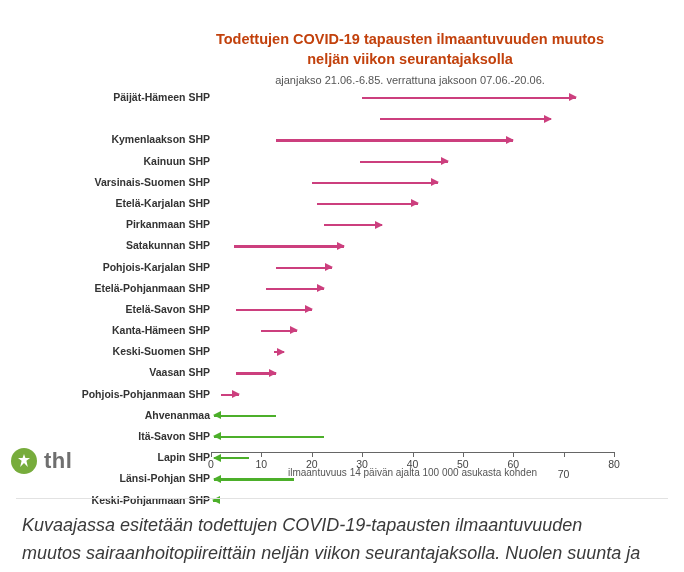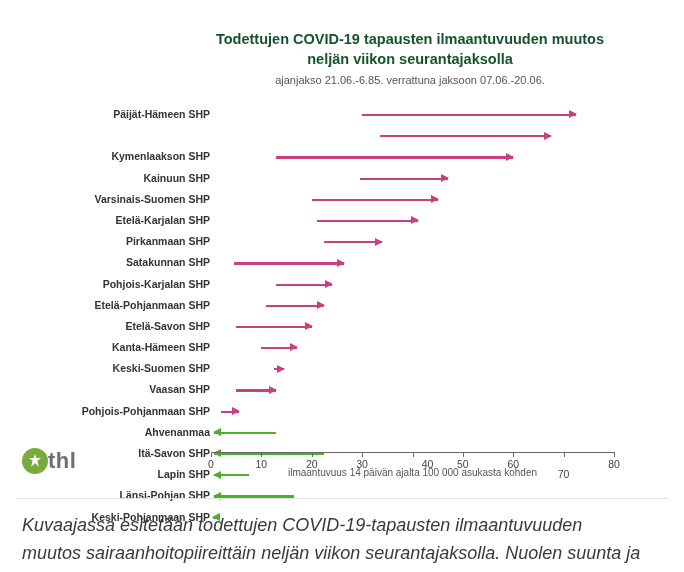--- a/index.html
+++ b/index.html
@@ -28,21 +28,21 @@
     padding: 0;
     background: #ffffff;
   }
   .title {
     position: absolute;
     left: 200px;
     top: 30px;
     width: 420px;
     font-size: 14.5px;
     font-weight: bold;
-    color: #14532d;
+    color: #c2410c;
     line-height: 1.35;
     text-align: center;
   }
   .subtitle {
     position: absolute;
     left: 200px;
     top: 74px;
     width: 420px;
     font-size: 11px;
     color: #555555;
@@ -53,21 +53,20 @@
     left: 0;
     top: 88px;
     width: 684px;
     height: 380px;
   }
   .rows {
     position: absolute;
     left: 0;
     top: 0;
     width: 684px;
-    margin-top: 17px;
   }
   .row {
     position: relative;
     height: 21.2px;
   }
   .row-label {
     position: absolute;
     right: 474px;
     top: 3px;
     font-size: 10.5px;
@@ -138,24 +137,25 @@
     left: 211px;
     top: 379px;
     width: 403px;
     text-align: center;
     font-size: 10px;
     color: #555555;
     line-height: 1.25;
   }
   .logo {
     position: absolute;
-    left: 22px;
+    left: 11px;
     top: 448px;
     display: flex;
     align-items: flex-end;
+    gap: 7px;
   }
   .logo-mark {
     width: 26px;
     height: 26px;
     border-radius: 50%;
     background: #77ac3c;
     position: relative;
   }
   .logo-mark:before {
     content: "";
@@ -388,21 +388,21 @@
       <div id="ticks">
           <div class="tick" style="left: 211px; top: 364px; position: absolute;"></div>
           <div class="tick-label" style="left: 211px; top: 370px; position: absolute;">0</div>
           <div class="tick" style="left: 261.375px; top: 364px; position: absolute;"></div>
           <div class="tick-label" style="left: 261.375px; top: 370px; position: absolute;">10</div>
           <div class="tick" style="left: 311.75px; top: 364px; position: absolute;"></div>
           <div class="tick-label" style="left: 311.75px; top: 370px; position: absolute;">20</div>
           <div class="tick" style="left: 362.125px; top: 364px; position: absolute;"></div>
           <div class="tick-label" style="left: 362.125px; top: 370px; position: absolute;">30</div>
           <div class="tick" style="left: 412.5px; top: 364px; position: absolute;"></div>
-          <div class="tick-label" style="left: 412.5px; top: 370px; position: absolute; margin-left: 15px;">40</div>
+          <div class="tick-label" style="left: 412.5px; top: 370px; position: absolute;">40</div>
           <div class="tick" style="left: 462.875px; top: 364px; position: absolute;"></div>
           <div class="tick-label" style="left: 462.875px; top: 370px; position: absolute;">50</div>
           <div class="tick" style="left: 513.25px; top: 364px; position: absolute;"></div>
           <div class="tick-label" style="left: 513.25px; top: 370px; position: absolute;">60</div>
           <div class="tick" style="left: 563.625px; top: 364px; position: absolute;"></div>
           <div class="tick-label" style="left: 563.625px; top: 380px; position: absolute;">70</div>
           <div class="tick" style="left: 614px; top: 364px; position: absolute;"></div>
           <div class="tick-label" style="left: 614px; top: 370px; position: absolute;">80</div>
         </div>
 

